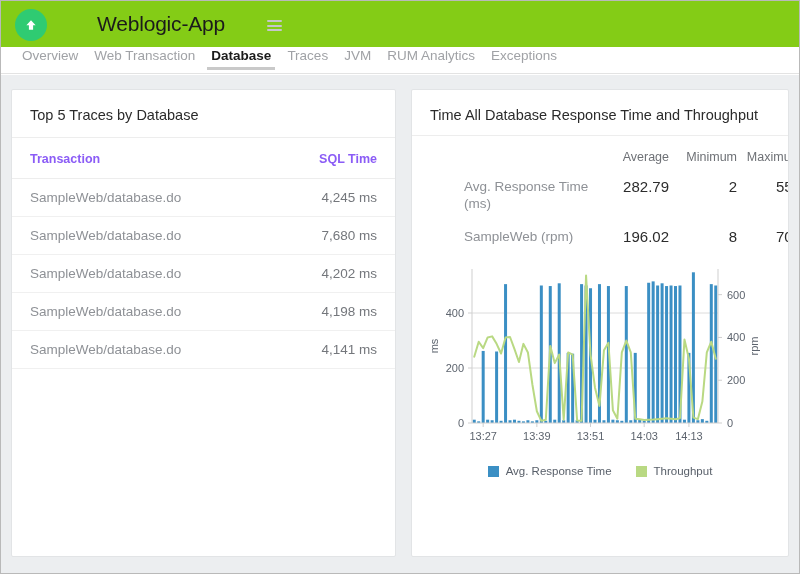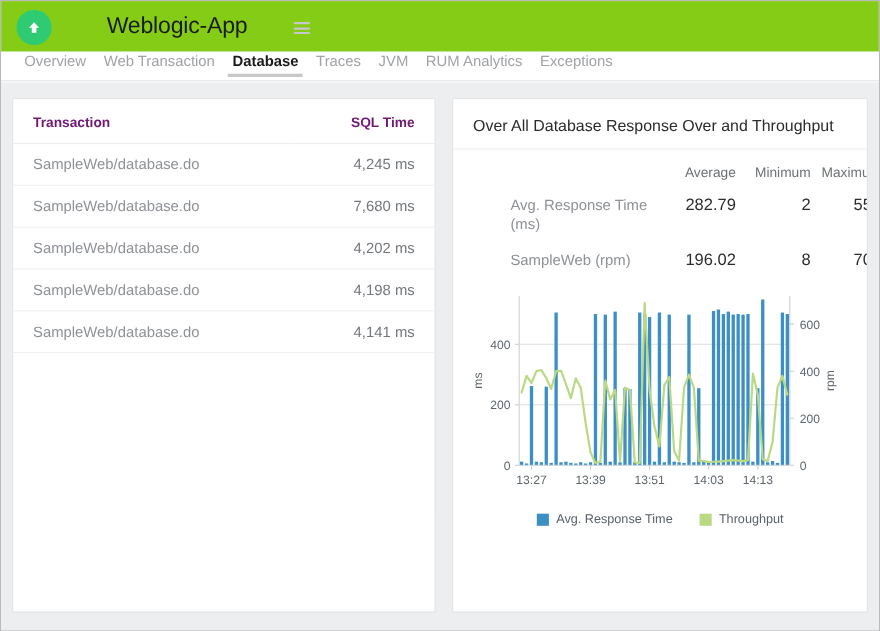--- a/index.html
+++ b/index.html
@@ -120,21 +120,21 @@
   .panel-left .panel-title { border-bottom: 1px solid #ededed; }
   .panel-right .panel-title { padding-bottom: 10px; border-bottom: 1px solid #ededed; }
 
   
   table.traces {
     width: 100%;
     border-collapse: collapse;
   }
   table.traces th {
     font-size: 12.5px;
-    color: #701a75;
+    color: #8b5cf6;
     font-weight: bold;
     padding: 14px 18px 12px 18px;
     border-bottom: 1px solid #ededed;
     white-space: nowrap;
   }
   table.traces th.c-txn { text-align: left; }
   table.traces th.c-sql { text-align: right; }
   table.traces td {
     font-size: 13.5px;
     color: #8e9196;
@@ -227,20 +227,21 @@
     <div class="tab active">Database</div>
     <div class="tab">Traces</div>
     <div class="tab">JVM</div>
     <div class="tab">RUM Analytics</div>
     <div class="tab">Exceptions</div>
   </div>
 
   <div class="body">
 
     <div class="panel panel-left">
+      <div class="panel-title">Top 5 Traces by Database</div>
       <table class="traces">
         <thead>
           <tr>
             <th class="c-txn">Transaction</th>
             <th class="c-sql">SQL Time</th>
           </tr>
         </thead>
         <tbody>
           <tr>
             <td class="c-txn">SampleWeb/database.do</td>
@@ -260,21 +261,21 @@
           </tr>
           <tr>
             <td class="c-txn">SampleWeb/database.do</td>
             <td class="c-sql">4,141 ms</td>
           </tr>
         </tbody>
       </table>
     </div>
 
     <div class="panel panel-right">
-      <div class="panel-title">Over All Database Response Over and Throughput</div>
+      <div class="panel-title">Time All Database Response Time and Throughput</div>
 
       <table class="stats">
         <thead>
           <tr>
             <th class="s-blank"></th>
             <th class="s-avg">Average</th>
             <th class="s-min">Minimum</th>
             <th class="s-max">Maximum</th>
           </tr>
         </thead>

